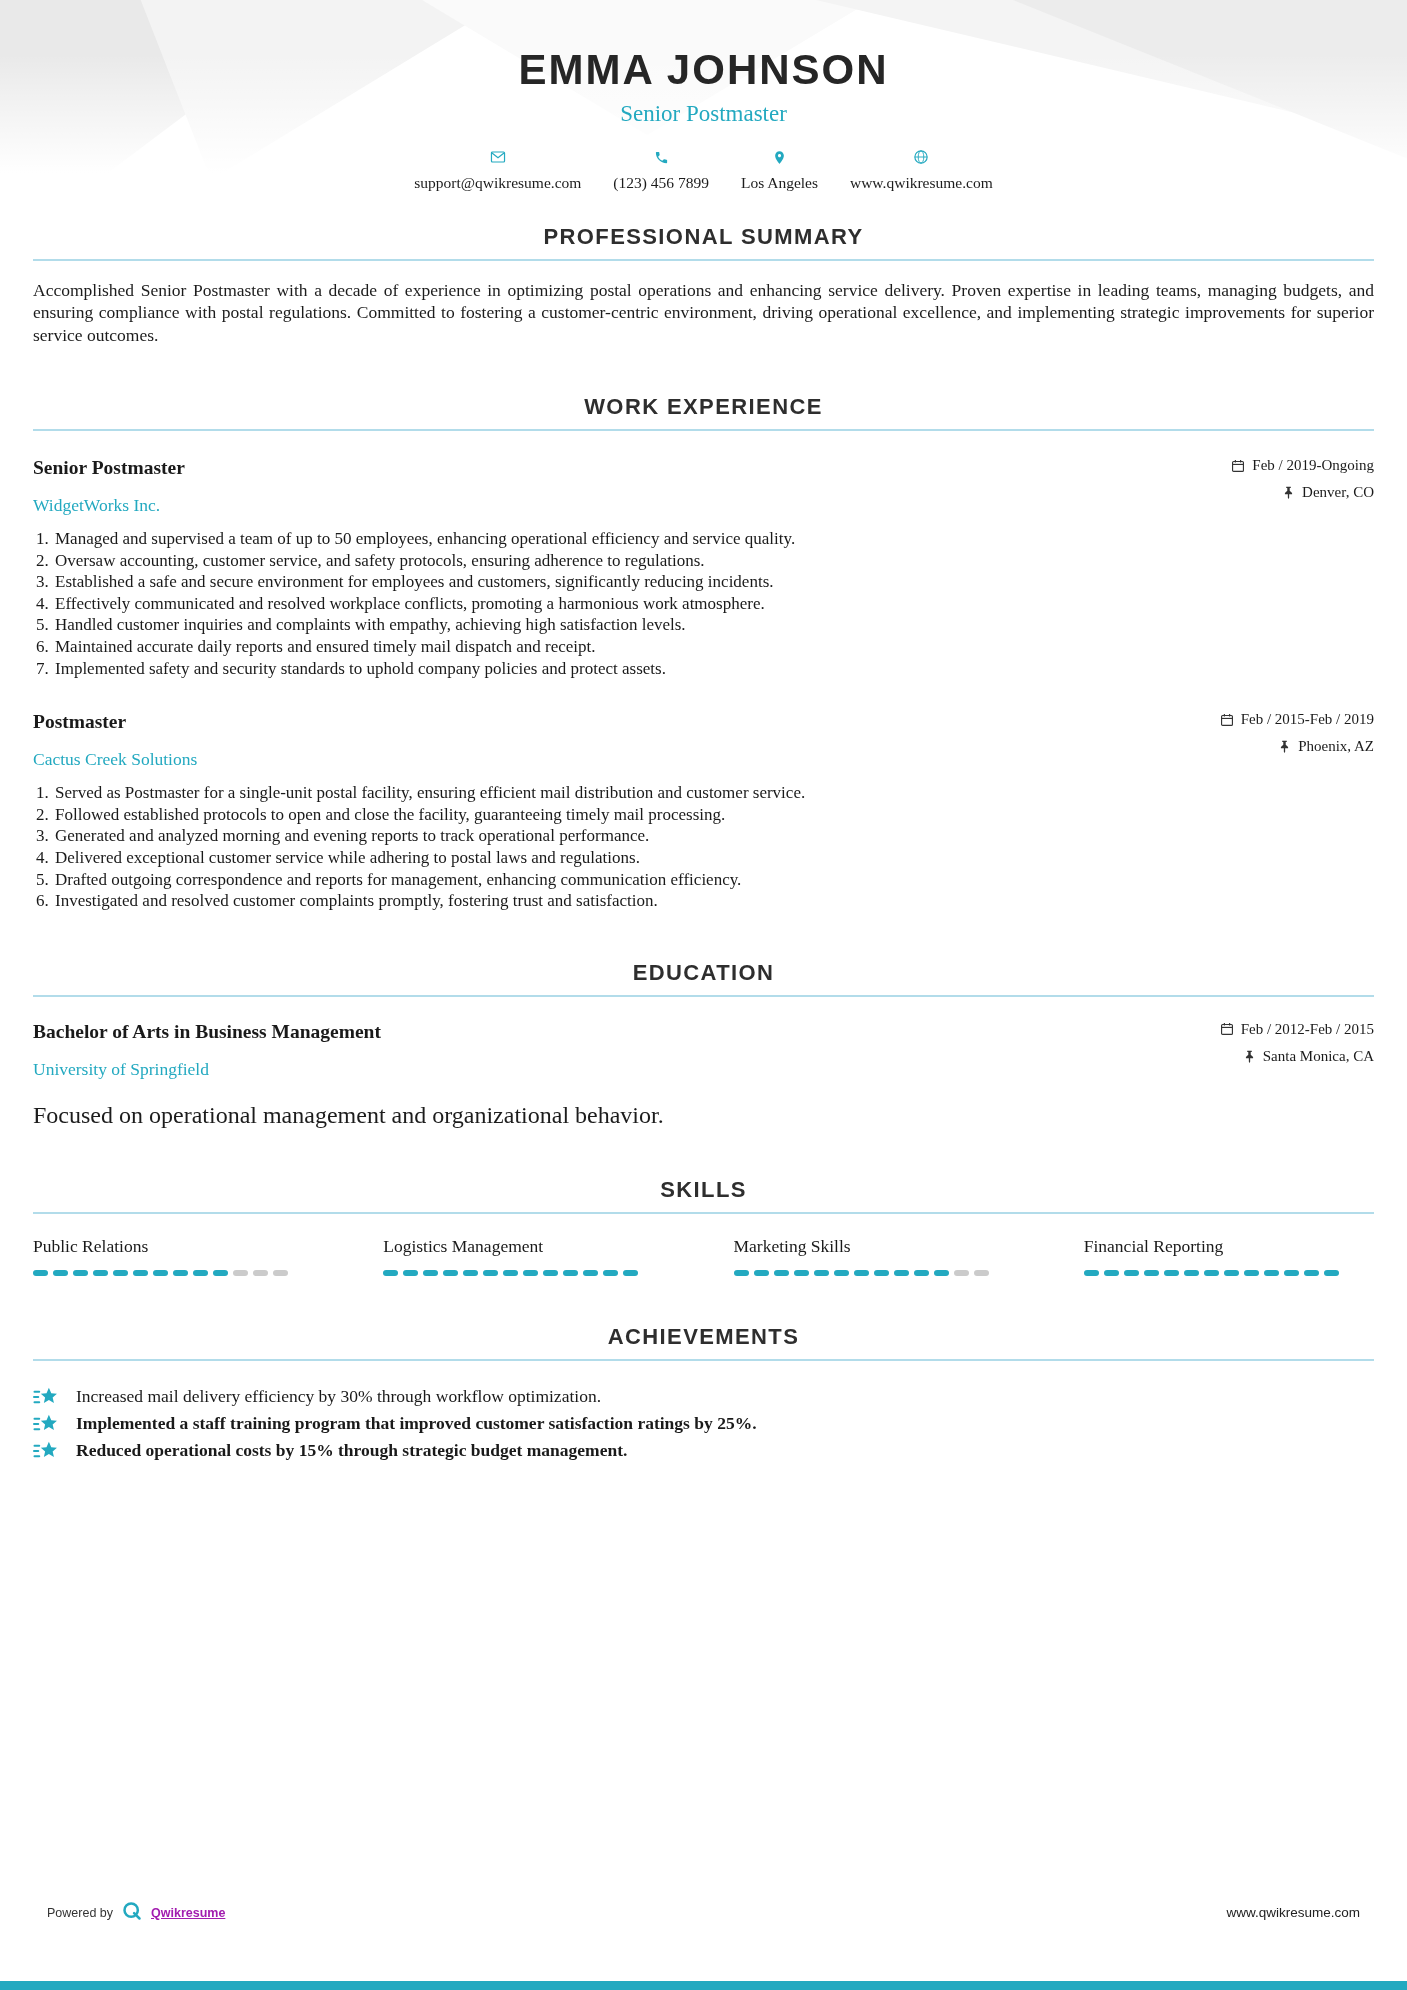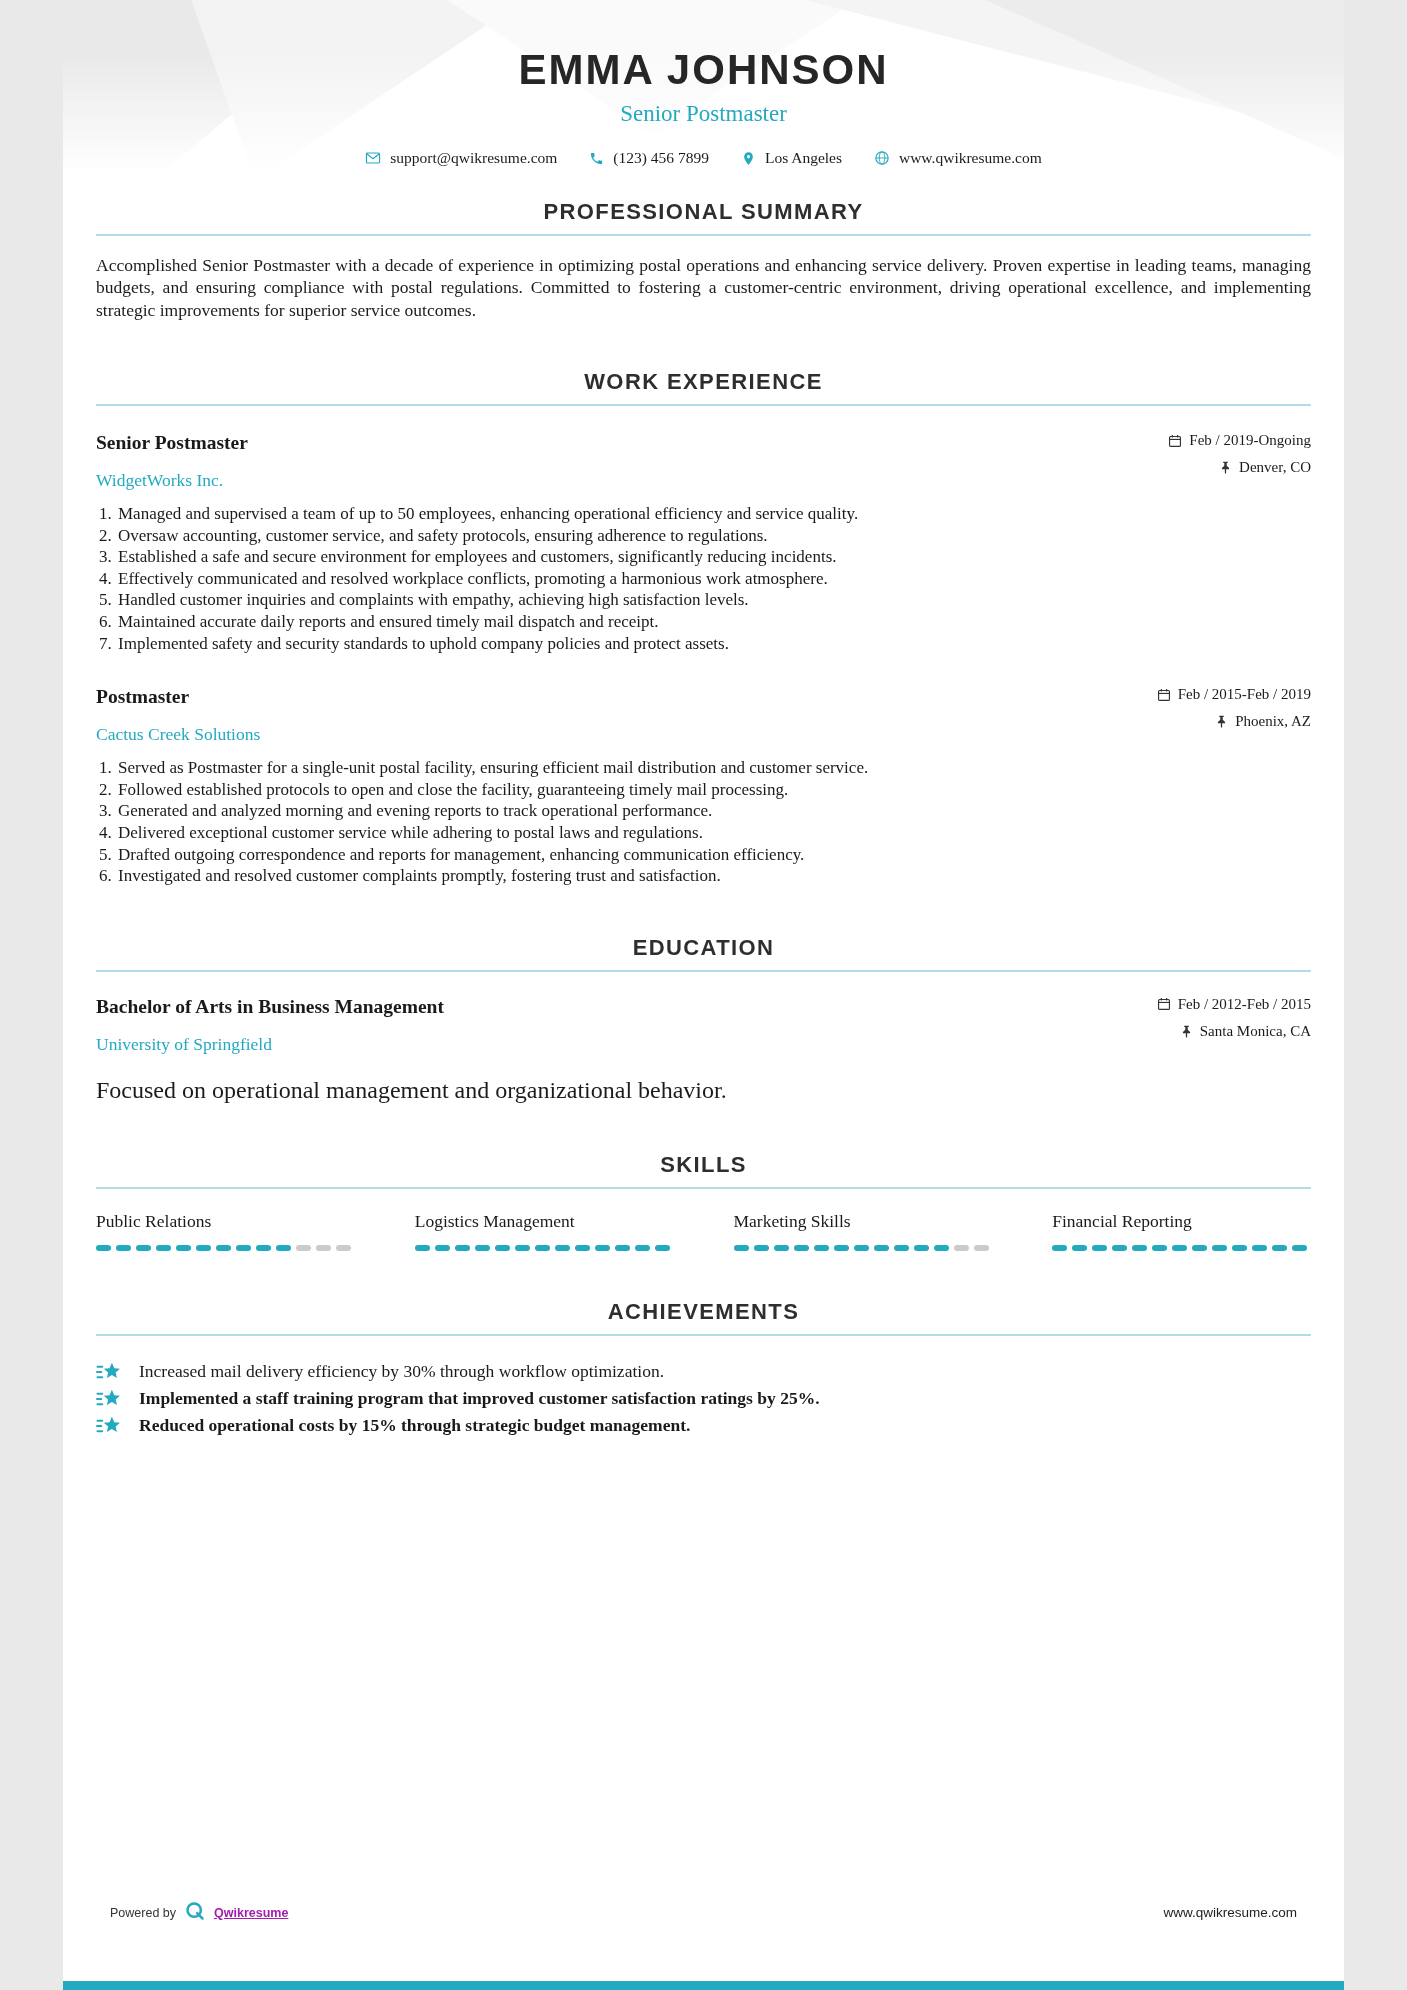--- a/index.html
+++ b/index.html
@@ -4,37 +4,37 @@
 <style>
   :root{
     --accent:#23a9c0;
     --rule:#b2dcea;
     --dash-off:#cbcbcb;
     --ink:#1e1e1e;
   }
   *{box-sizing:border-box;margin:0;padding:0;}
   html,body{background:#e9e9e9;}
   body{font-family:"Liberation Serif", serif;color:var(--ink);}
-  .page{position:relative;width:1281px;height:1990px;margin:0 auto;background:#fff;overflow:hidden;}
+  .page{position:relative;width:1407px;height:1990px;margin:0 auto;background:#fff;overflow:hidden;}
 
   
   .header-bg{position:absolute;top:0;left:0;right:0;height:180px;overflow:hidden;z-index:0;}
   .header-bg .shape{position:absolute;inset:0;}
   .s1{background:#e9e9e9;clip-path:polygon(0 0,24% 0,7% 100%,0 100%);}
   .s2{background:#f3f3f3;clip-path:polygon(10% 0,36% 0,15% 100%);}
   .s3{background:#fafafa;clip-path:polygon(30% 0,62% 0,46% 75%);}
   .s4{background:#f4f4f4;clip-path:polygon(58% 0,80% 0,96% 70%);}
   .s5{background:#ececec;clip-path:polygon(72% 0,100% 0,100% 88%);}
   .fade{position:absolute;inset:0;background:linear-gradient(to bottom,rgba(255,255,255,0) 30%,#fff 96%);}
 
   .header{position:relative;z-index:1;text-align:center;padding-top:46px;}
   .candidate-name{font-family:"Liberation Sans", sans-serif;font-size:42px;font-weight:800;letter-spacing:2px;color:#262626;}
   .candidate-title{margin-top:7px;font-size:23px;color:var(--accent);}
   .contact-row{margin-top:22px;display:flex;justify-content:center;align-items:center;gap:32px;}
-  .contact-item{display:flex;align-items:center;gap:9px;font-size:15.5px;color:#1c1c1c;}
+  .contact-item{display:flex;align-items:center;gap:9px;font-size:15.5px;color:#1c1c1c;flex-direction:column;}
   .contact-item svg{display:block;}
 
   .content{position:relative;z-index:1;padding:0 33px;}
 
   .section{margin-top:48px;}
   .section.summary{margin-top:32px;}
   .section-heading{font-family:"Liberation Sans", sans-serif;font-size:22px;font-weight:700;letter-spacing:1.4px;color:#2e2e2e;text-align:center;}
   .heading-rule{height:2px;background:var(--rule);margin-top:9px;}
 
   .summary-text{margin-top:18px;font-size:17.5px;line-height:1.28;text-align:justify;color:#1c1c1c;}

